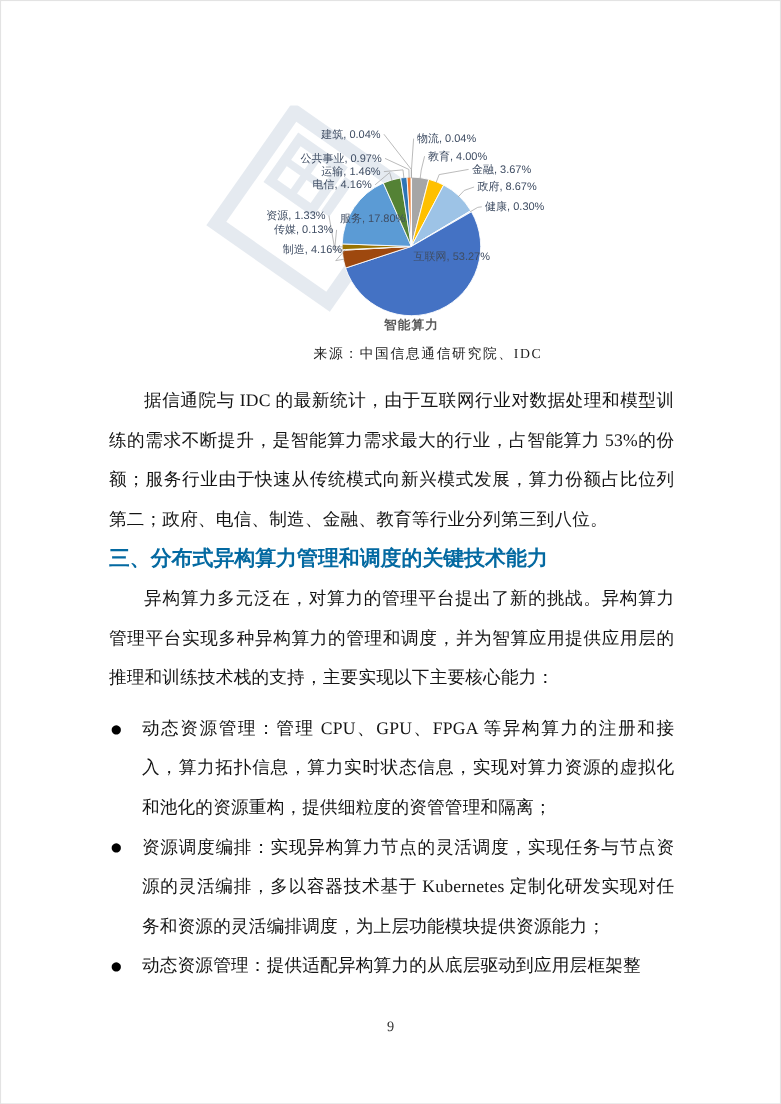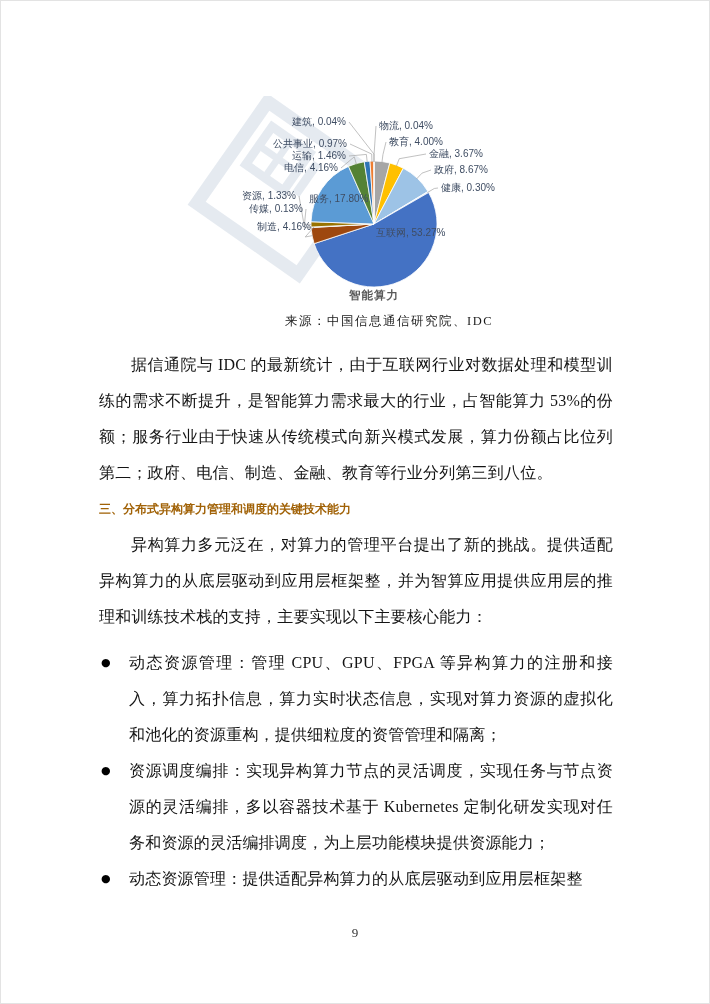--- a/index.html
+++ b/index.html
@@ -27,22 +27,22 @@
     font-family:"Liberation Serif","DejaVu Serif",serif;
     font-size:12.5px; fill:#1a1a1a; letter-spacing:1.5px;
   }
   .content { margin:16px 0 0 98px; width:514px; }
   p.para {
     font-size:16px; line-height:36px; margin:0;
     text-align:justify; text-indent:2em; letter-spacing:0.2px;
   }
   h2.heading {
     font-family:"Liberation Sans","DejaVu Sans",sans-serif;
-    font-size:12px; line-height:36px; margin:0;
-    font-weight:bold; color:#a16207;
+    font-size:19px; line-height:36px; margin:0;
+    font-weight:bold; color:#0369a1;
   }
   ul.bullets { list-style:none; margin:10px 0 0 0; padding:0; }
   ul.bullets li {
     position:relative; padding-left:30px;
     font-size:16px; line-height:36px;
     text-align:justify; letter-spacing:0.2px;
   }
   .marker {
     position:absolute; left:2px; top:0;
     font-size:11px; line-height:36px;
@@ -114,21 +114,21 @@
           <text x="235" y="29" text-anchor="end" class="pie-label">建筑, 0.04%</text>
         </g>
       <text class="chart-title" x="263" y="203" text-anchor="middle">智能算力</text>
       <text class="chart-source" x="278" y="229" text-anchor="middle">来源：中国信息通信研究院、IDC</text>
     </svg>
   </div>
 
   <div class="content">
     <p class="para">据信通院与 IDC 的最新统计，由于互联网行业对数据处理和模型训练的需求不断提升，是智能算力需求最大的行业，占智能算力 53%的份额；服务行业由于快速从传统模式向新兴模式发展，算力份额占比位列第二；政府、电信、制造、金融、教育等行业分列第三到八位。</p>
     <h2 class="heading">三、分布式异构算力管理和调度的关键技术能力</h2>
-    <p class="para">异构算力多元泛在，对算力的管理平台提出了新的挑战。提供适配异构算力的从底层驱动到应用层框架整，并为智算应用提供应用层的推理和训练技术栈的支持，主要实现以下主要核心能力：</p>
+    <p class="para">异构算力多元泛在，对算力的管理平台提出了新的挑战。异构算力管理平台实现多种异构算力的管理和调度，并为智算应用提供应用层的推理和训练技术栈的支持，主要实现以下主要核心能力：</p>
     <ul class="bullets">
       <li>
         <span class="marker">●</span>
         <span>动态资源管理：管理 CPU、GPU、FPGA 等异构算力的注册和接入，算力拓扑信息，算力实时状态信息，实现对算力资源的虚拟化和池化的资源重构，提供细粒度的资管管理和隔离；</span>
       </li>
       <li>
         <span class="marker">●</span>
         <span>资源调度编排：实现异构算力节点的灵活调度，实现任务与节点资源的灵活编排，多以容器技术基于 Kubernetes 定制化研发实现对任务和资源的灵活编排调度，为上层功能模块提供资源能力；</span>
       </li>
       <li>

